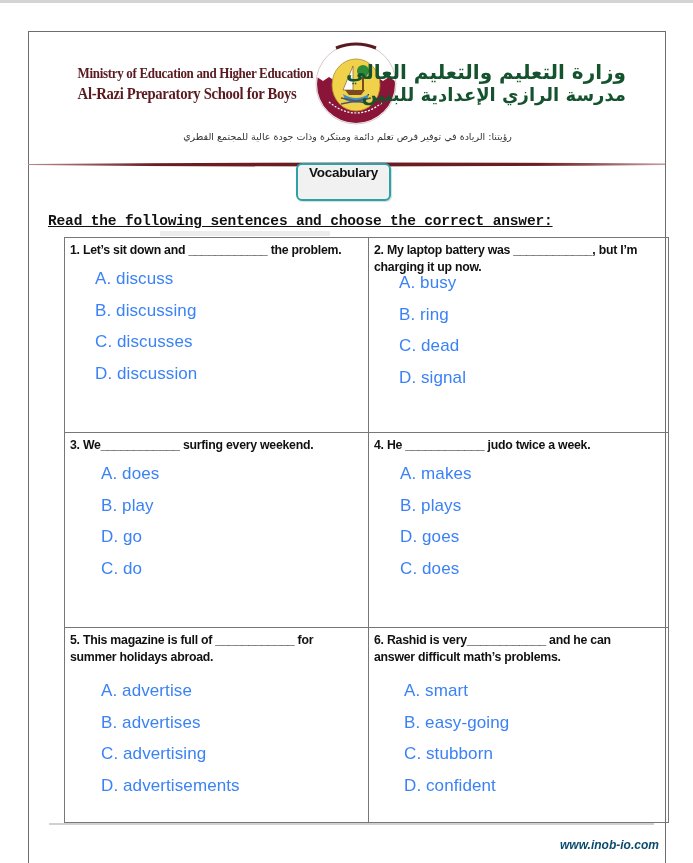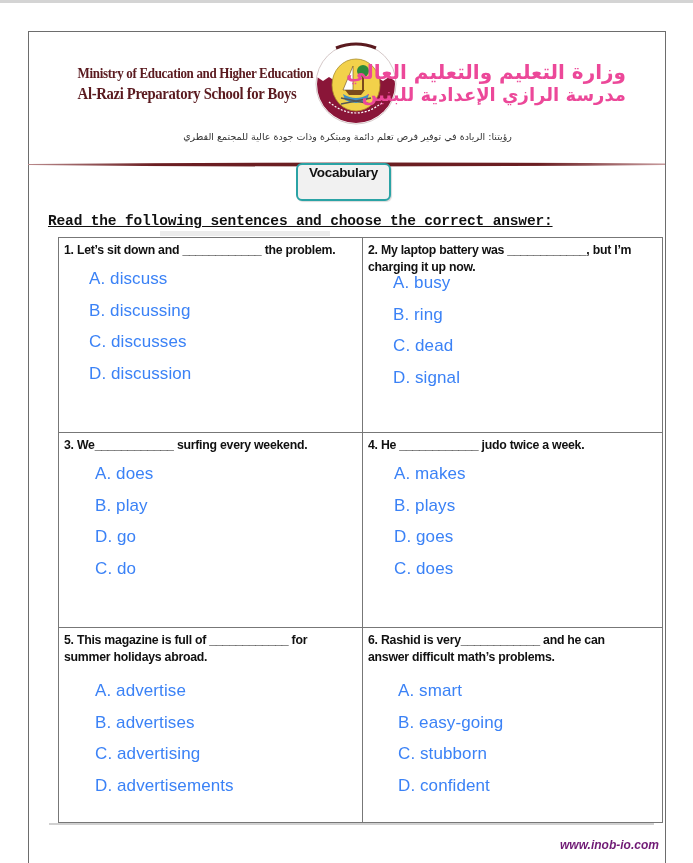--- a/index.html
+++ b/index.html
@@ -15,21 +15,21 @@
   }
   .en-title {
     position: absolute; left: 58px; top: 63px; width: 245px; text-align: center;
     font-family: "Liberation Serif", serif; font-weight: bold; color: #5a1a1f;
     letter-spacing: -0.4px; transform: scaleX(0.84); transform-origin: center;
   }
   .en-title .l1 { font-size: 15.5px; line-height: 19px; white-space: nowrap; }
   .en-title .l2 { font-size: 17.5px; line-height: 20px; white-space: nowrap; margin-top: 1px; }
   .ar-title {
     position: absolute; left: 410px; top: 60px; width: 216px; text-align: right; direction: rtl;
-    font-family: "DejaVu Sans", sans-serif; font-weight: bold; color: #ec4899;
+    font-family: "DejaVu Sans", sans-serif; font-weight: bold; color: #14532d;
   }
   .ar-title .l1 { font-size: 20px; line-height: 24px; white-space: nowrap; }
   .ar-title .l2 { font-size: 18px; line-height: 22px; white-space: nowrap; }
   .logo { position: absolute; left: 311px; top: 40px; width: 90px; height: 86px; }
   .tagline {
     position: absolute; left: 180px; top: 131px; width: 335px; text-align: center; direction: rtl;
     font-family: "DejaVu Sans", sans-serif; font-size: 9.5px; color: #333; white-space: nowrap;
   }
   .divider {
     position: absolute; left: 28px; top: 153px; width: 637px; height: 5px;
@@ -42,39 +42,39 @@
     font-family: "Liberation Sans", sans-serif; font-weight: bold; font-size: 13.5px; color: #111;
     letter-spacing: -0.3px;
   }
   .instruction {
     position: absolute; left: 48px; top: 213px;
     font-family: Liberation Mono, monospace; font-weight: bold; font-size: 14.5px; color: #111;
     text-decoration: underline; letter-spacing: -0.15px; white-space: nowrap;
   }
   .instr-shade { position: absolute; left: 160px; top: 231px; width: 170px; height: 5px; background: #ececec; }
   .q-table {
-    position: absolute; left: 58px; top: 237px; width: 605px; height: 586px;
+    position: absolute; left: 64px; top: 237px; width: 605px; height: 586px;
     border: 1px solid #777; box-sizing: border-box;
     display: grid; grid-template-columns: 304px 1fr; grid-template-rows: 194px 195px 1fr;
   }
   .cell { box-sizing: border-box; position: relative; padding: 4px 6px 0 5px; }
   .cell.left { border-right: 1px solid #777; }
   .cell.row2, .cell.row3 { border-top: 1px solid #777; }
   .question {
     font-family: "Liberation Sans", sans-serif; font-weight: bold; font-size: 12.3px; line-height: 17px;
     color: #111; letter-spacing: -0.25px;
   }
   .options { list-style: none; margin: 0; padding: 0; }
   .option {
     font-family: "Liberation Sans", sans-serif; font-size: 17px; color: #3b82f6; height: 31.7px; line-height: 20px;
     letter-spacing: 0.1px;
   }
   .watermark {
     position: absolute; left: 560px; top: 838px;
-    font-family: "Liberation Sans", sans-serif; font-style: italic; font-weight: bold; font-size: 12px; color: #701a75;
+    font-family: "Liberation Sans", sans-serif; font-style: italic; font-weight: bold; font-size: 12px; color: #0c4a6e;
   }
   .table-shadow { position: absolute; left: 49px; top: 823px; width: 605px; height: 2px; background: #d0d0d0; }
 </style>
 </head>
 <body>
 
 <div class="top-strip"></div>
 <div class="page-border"></div>
 
 <div class="en-title">

